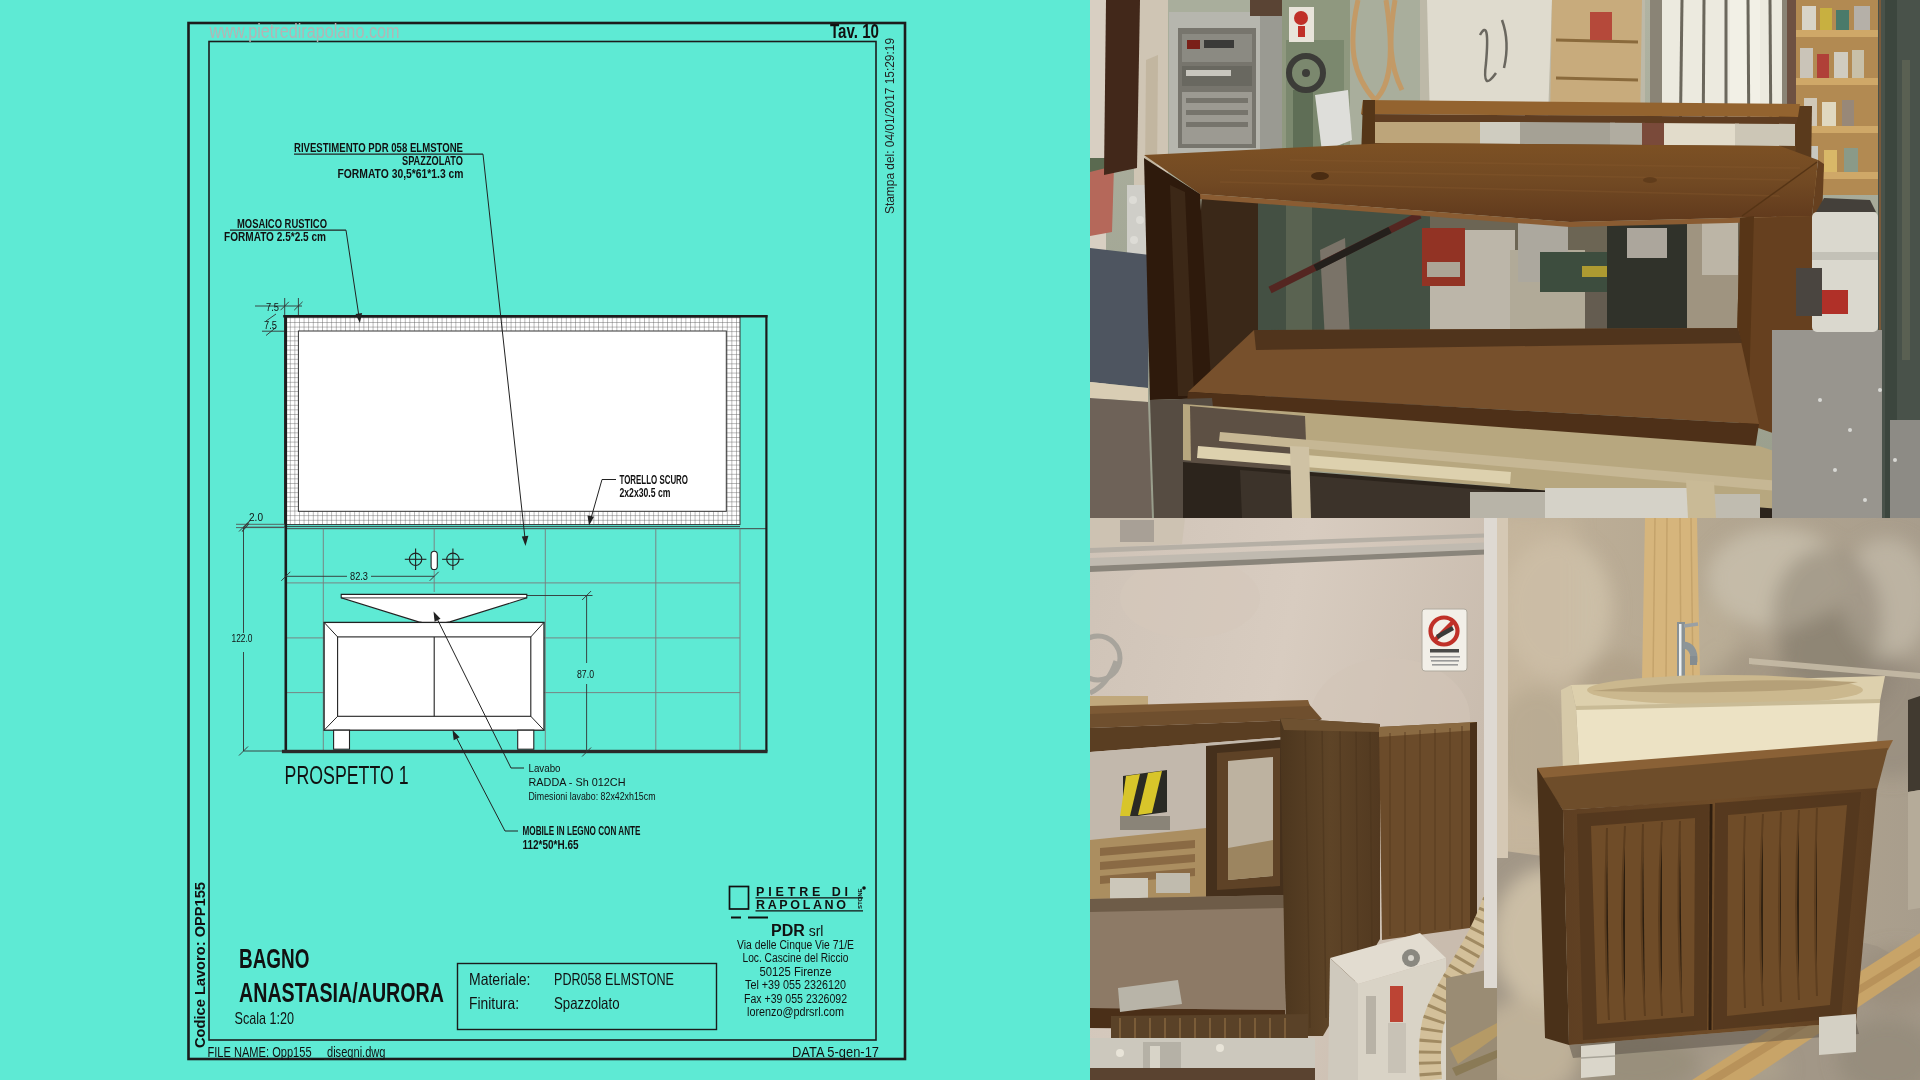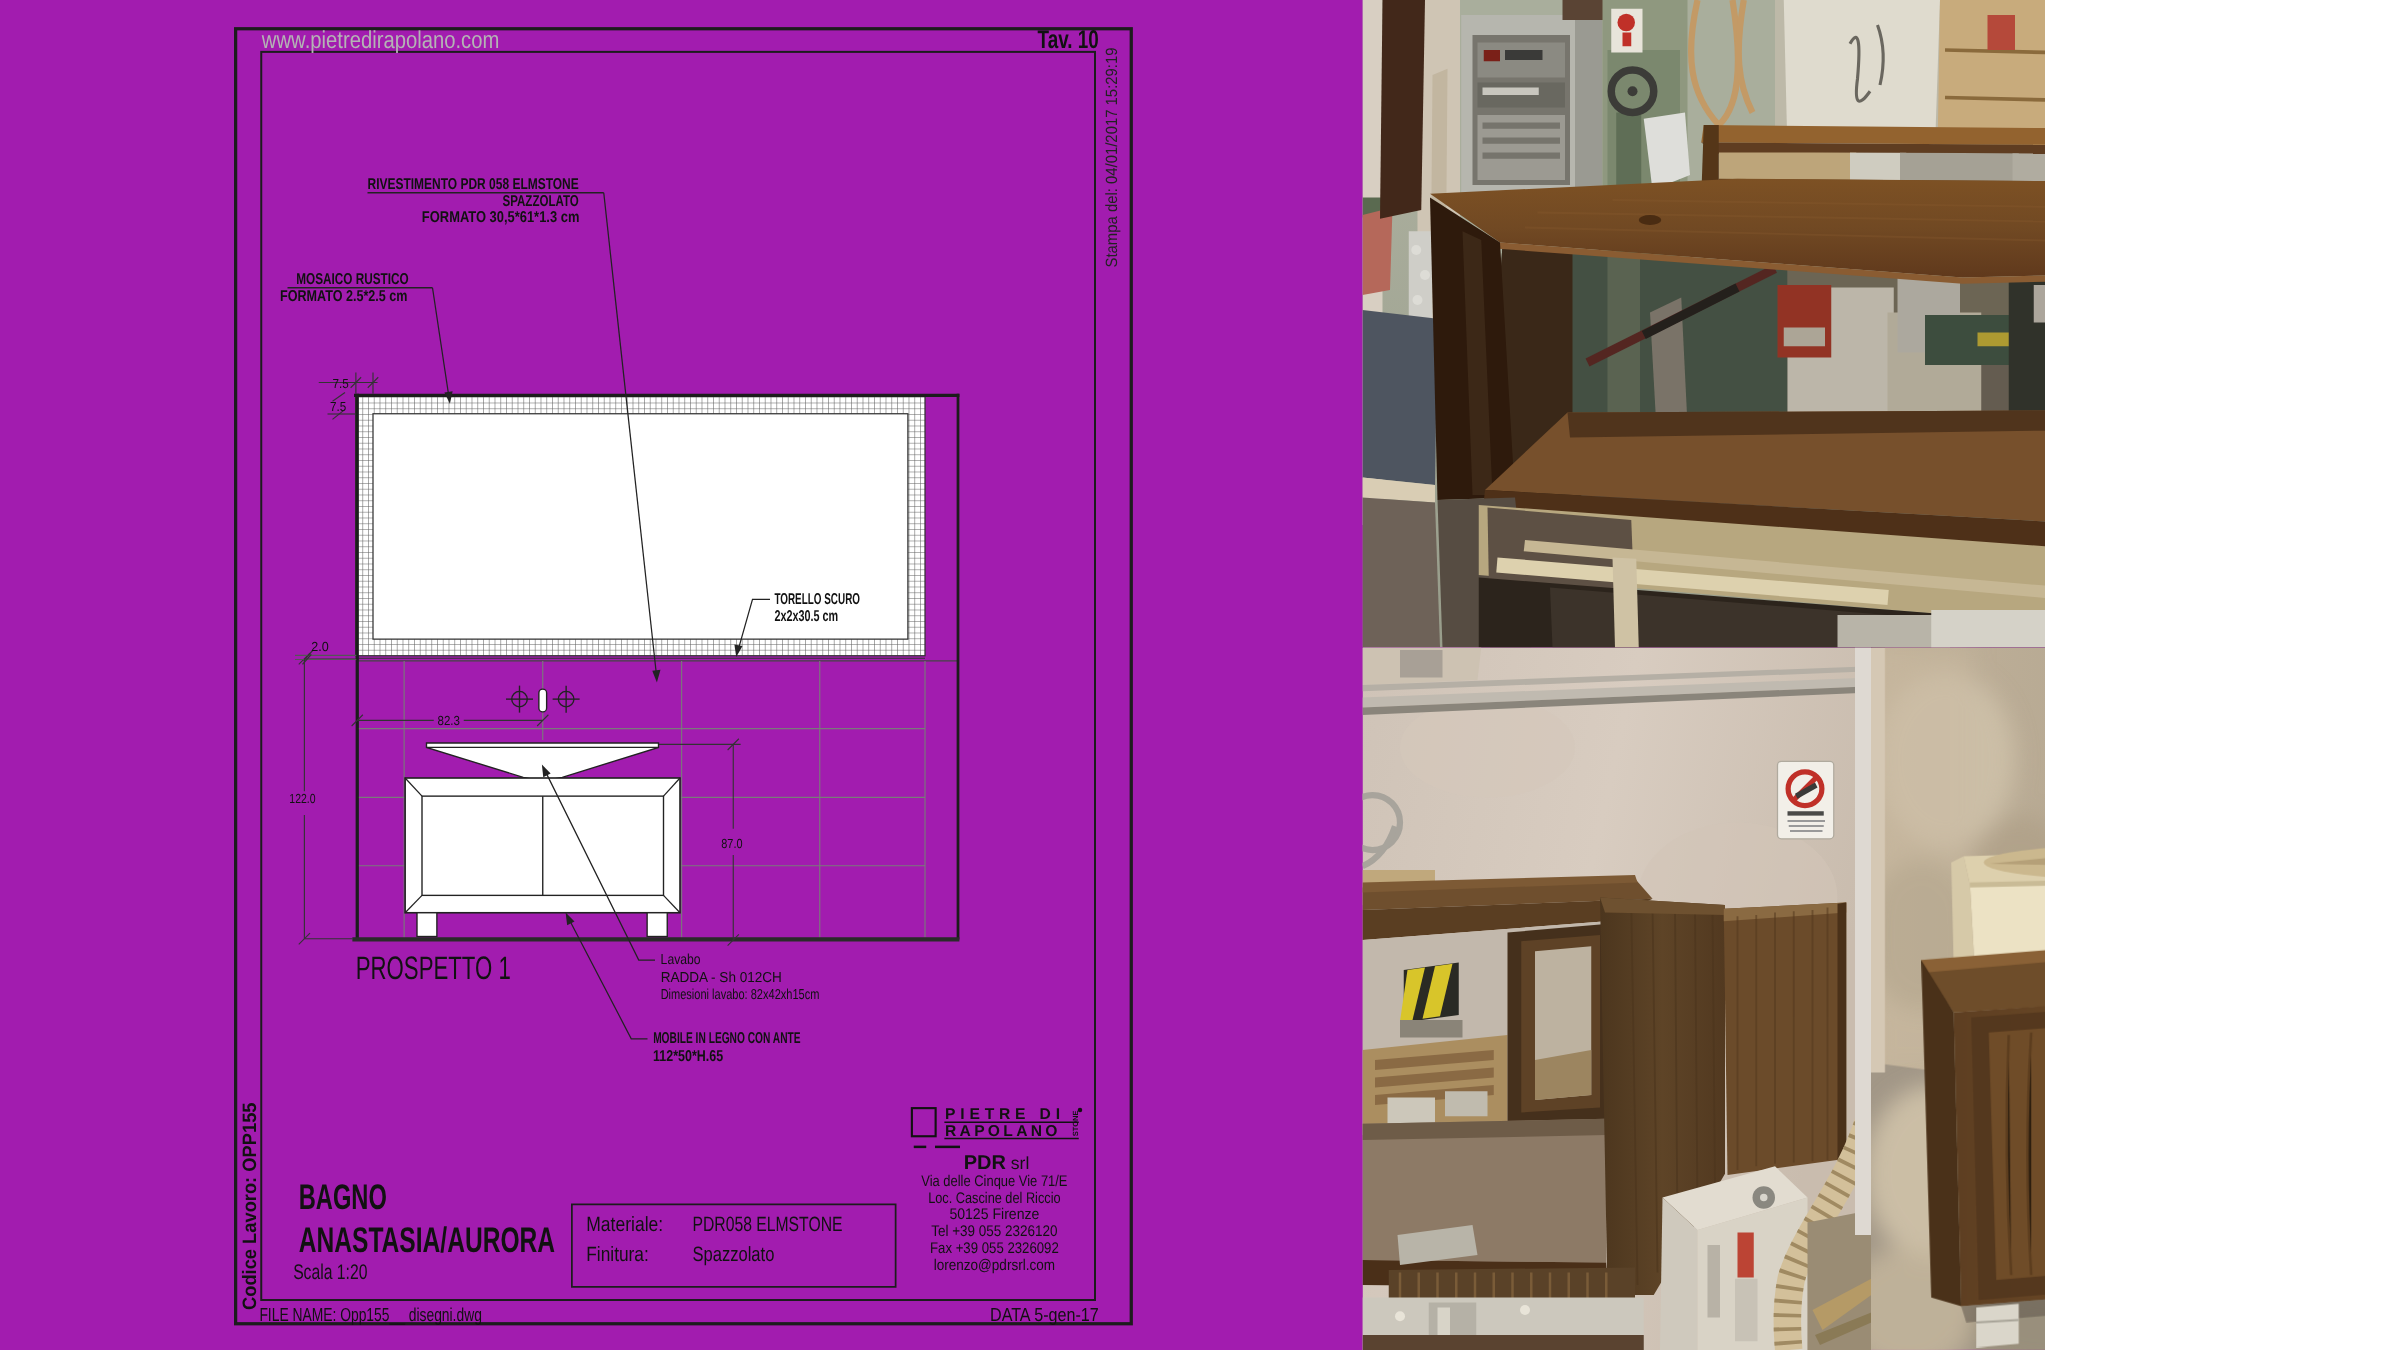--- a/index.html
+++ b/index.html
@@ -1,16 +1,16 @@
 <!DOCTYPE html>
 <html><head>
 <meta charset="utf-8">
 <style>
   html,body{margin:0;padding:0;background:#ffffff;}
-  #page{position:relative;width:1636px;height:1080px;overflow:hidden;background:#a21caf;
+  #page{position:relative;width:1920px;height:1080px;overflow:hidden;background:#5eead4;
         font-family:"Liberation Sans",sans-serif;text-align:right;}
   .ph{position:absolute;}
   svg text{font-family:"Liberation Sans",sans-serif;}
 </style>
 </head>
 <body>
 <div id="page">
 
 <svg class="ph" style="left:0;top:0" width="1090" height="1080" viewBox="0 0 1090 1080">
   <defs>

